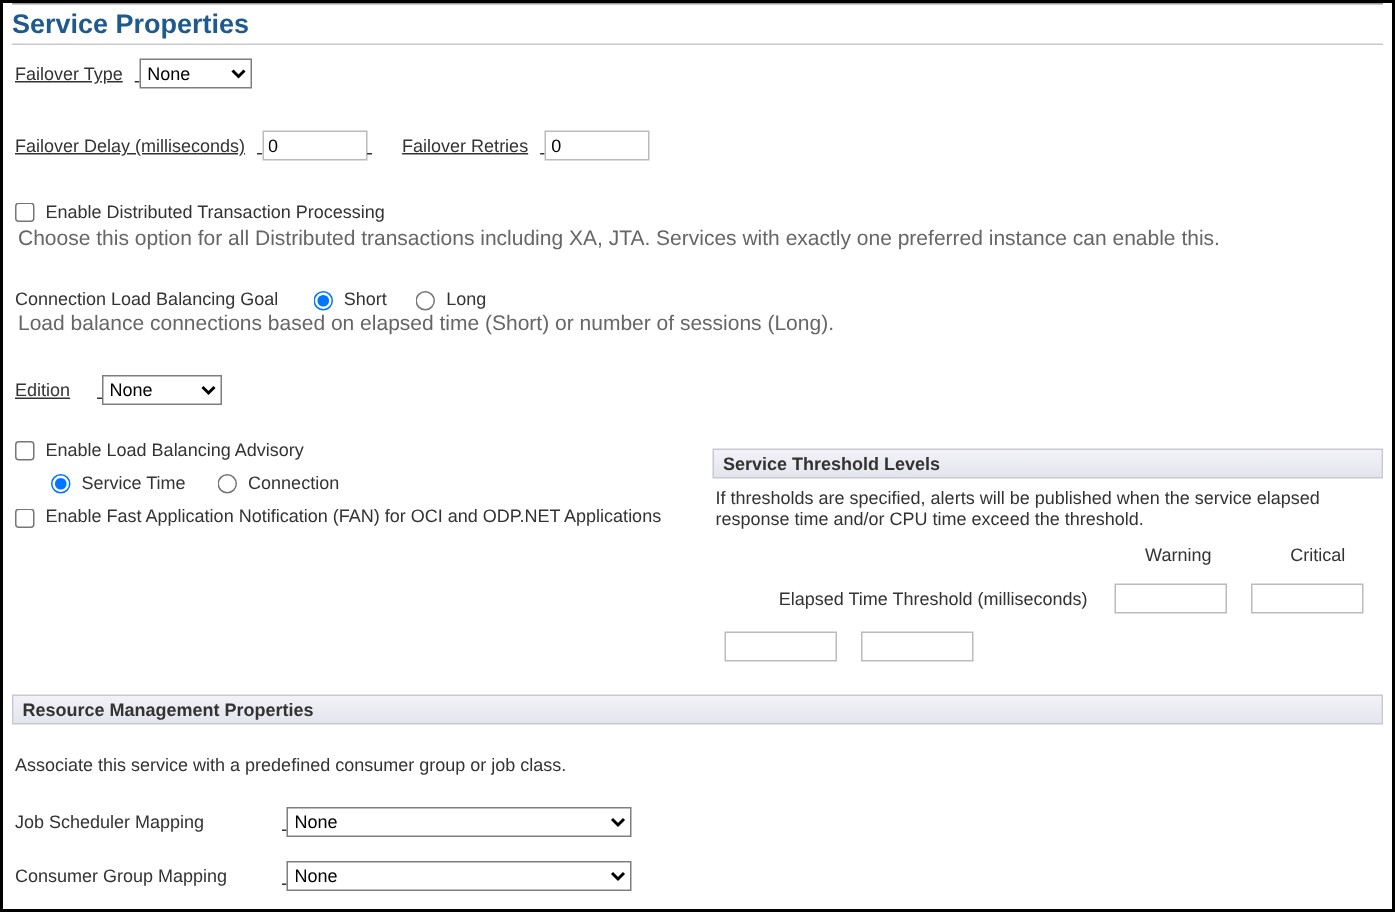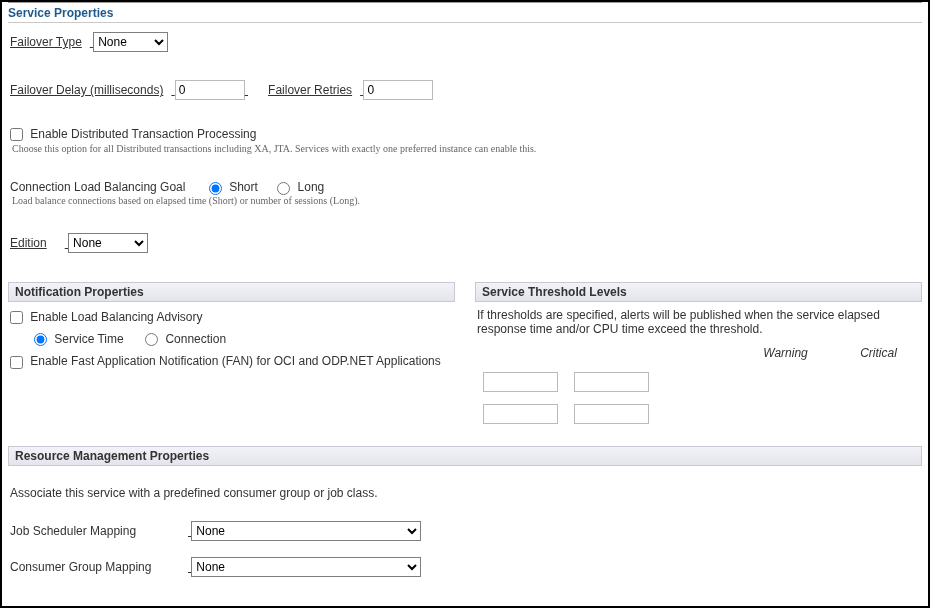--- a/index.html
+++ b/index.html
@@ -14,28 +14,28 @@
     width: 930px;
     height: 608px;
     border: 2px solid #000;
     padding: 0px 6px 6px 6px;
     overflow: hidden;
   }
   .top-rule { height: 1px; background: #999; margin-bottom: 2px; }
   .section-title {
     color: #1e5a8d;
     font-weight: bold;
-    font-size: 12px;
+    font-size: 18px;
     border-bottom: 1px solid #c9c9c9;
     padding: 1px 0 2px 0;
     margin-bottom: 6px;
   }
   .row { margin: 8px 2px; line-height: 22px; text-decoration: underline; }
   .label { color: #333; margin-right: 8px; }
-  .hint { color: #666; font-size: 10px; margin: 2px 2px 0 2px; font-family: Liberation Serif, serif; }
+  .hint { color: #666; font-size: 14px; margin: 2px 2px 0 2px; }
   .sel {
     font-family: inherit;
     font-size: 12px;
     height: 20px;
     border: 1px solid #7e7e7e;
     background: #fff;
   }
   .sel.wide { width: 230px; }
   .txt {
     font-family: inherit;
@@ -55,21 +55,21 @@
     font-weight: bold;
     color: #333;
     background: linear-gradient(to bottom, #f2f2f7, #e4e4ed);
     border: 1px solid #c8c8d2;
     padding: 2px 6px;
     margin-top: 14px;
   }
   .two-col { display: flex; gap: 20px; margin-top: 14px; }
   .col { flex: 1; }
   .thresh-table { margin-top: 10px; }
-  .thresh-head { display: flex; font-style: italic; }
+  .thresh-head { display: flex; }
   .thresh-head .spacer { width: 260px; }
   .thresh-head .th { width: 85px; text-align: center; color: #333; margin-left: 8px;}
   .thresh-row { display: flex; align-items: center; margin-top: 12px; }
   .thresh-row .tl { width: 260px; text-align: right; padding-right: 10px; }
   .block { margin: 8px 2px; }
   .indent { margin-left: 24px; }
   .gap-lg { margin-top: 26px; }
   label { cursor: default; }
 </style>
 </head>
@@ -117,21 +117,20 @@
   <div class="row gap-lg">
     <span class="label" style="margin-right:18px">Edition</span>
     <select class="sel" style="width:80px">
       <option>None</option>
     </select>
   </div>
 
   <div class="two-col">
 
     <div class="col">
-      <div class="subhdr">Notification Properties</div>
       <div class="block">
         <label>
           <input type="checkbox" style="">
           <span>Enable Load Balancing Advisory</span>
         </label>
         <div class="indent" style="margin-top:8px">
           <label style="margin-right:18px">
             <input type="radio" name="lba" checked="" style="">
             <span>Service Time</span>
           </label>
@@ -152,20 +151,21 @@
     <div class="col">
       <div class="subhdr">Service Threshold Levels</div>
       <div style="margin:6px 2px">If thresholds are specified, alerts will be published when the service elapsed response time and/or CPU time exceed the threshold.</div>
       <div class="thresh-table">
         <div class="thresh-head">
           <div class="spacer"></div>
           <div class="th">Warning</div>
           <div class="th">Critical</div>
         </div>
         <div class="thresh-row">
+          <div class="tl">Elapsed Time Threshold (milliseconds)</div>
           <input type="text" class="txt md" style="margin-left: 8px;" value="">
           <input type="text" class="txt md" style="margin-left: 16px;" value="">
         </div>
         <div class="thresh-row">
           <input type="text" class="txt md" style="margin-left: 8px;" value="">
           <input type="text" class="txt md" style="margin-left: 16px;" value="">
         </div>
       </div>
     </div>
 

